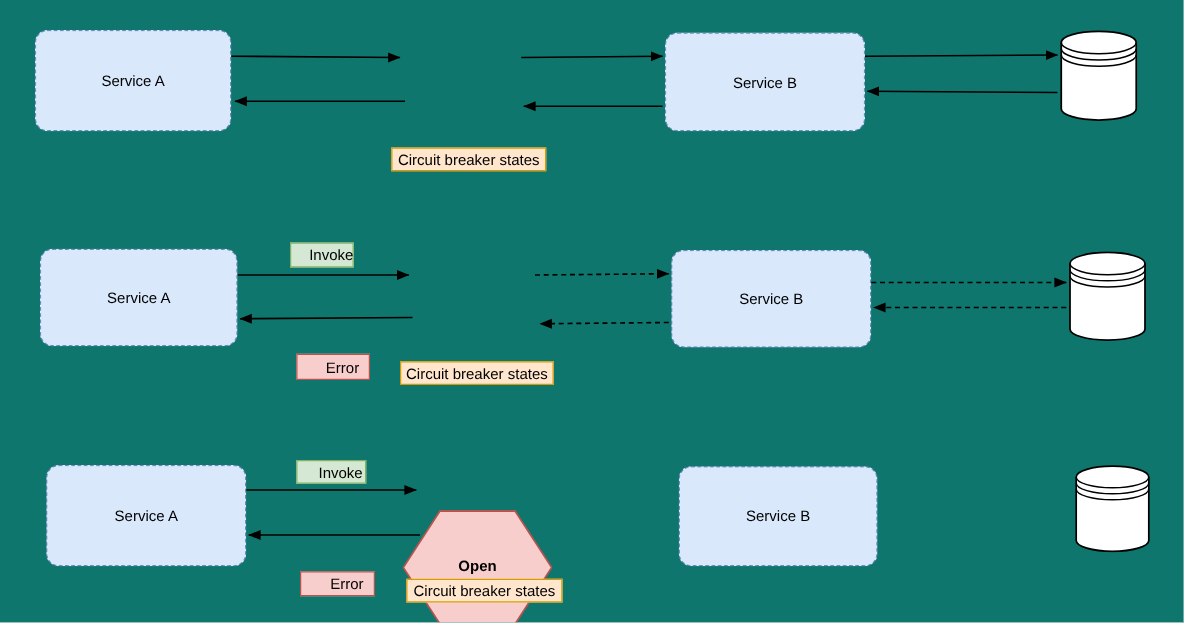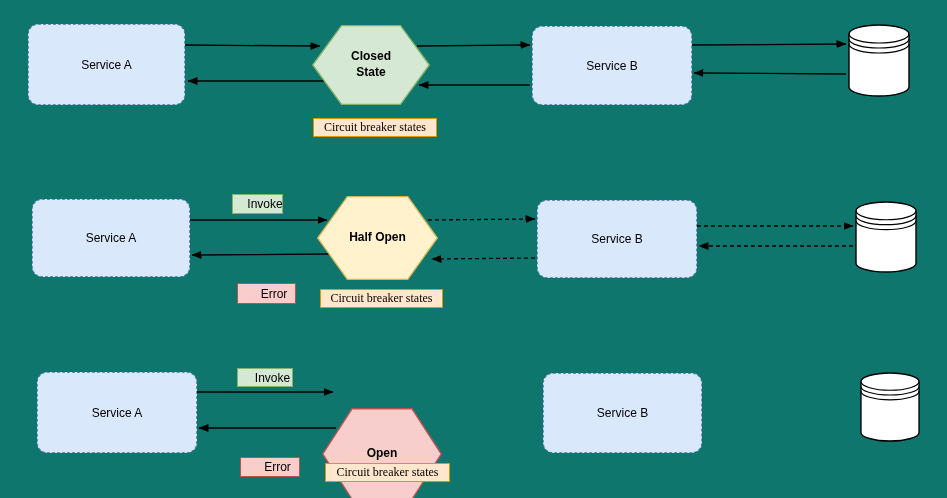--- a/index.html
+++ b/index.html
@@ -10,21 +10,21 @@
     display:flex;align-items:center;justify-content:center;font-size:12px;}
   .hex{position:absolute;}
   .hex>svg{display:block;width:100%;height:100%;}
   .hex-label{position:absolute;inset:0;display:flex;align-items:center;justify-content:center;
     font-weight:700;font-size:12px;text-align:center;white-space:pre-line;line-height:1.3;}
   .poly-closed{fill:var(--closed-fill,#d5e8d4);stroke:var(--closed-stroke,#82b366);stroke-width:1.3;}
   .poly-half-open{fill:var(--half-open-fill,#fff2cc);stroke:var(--half-open-stroke,#d6b656);stroke-width:1.3;}
   .poly-open{fill:var(--open-fill,#f8cecc);stroke:var(--open-stroke,#b85450);stroke-width:1.3;}
   .caption{position:absolute;box-sizing:border-box;background:var(--caption-fill,#ffe6cc);
     border:1px solid var(--caption-stroke,#d79b00);display:flex;align-items:center;justify-content:center;
-    font-size:12px;white-space:nowrap;font-family:Liberation Serif, serif;}
+    font-size:12px;white-space:nowrap;}
   .tag{position:absolute;box-sizing:border-box;display:flex;align-items:center;justify-content:center;font-size:12px;padding-left:15px;}
   .tag-invoke{background:var(--invoke-fill,#d5e8d4);border:1px solid var(--invoke-stroke,#82b366);}
   .tag-error{background:var(--error-fill,#f8cecc);border:1px solid var(--error-stroke,#b85450);margin-top:24px;}
   .db{position:absolute;}
   .db>svg{display:block;width:100%;height:100%;}
   .db-shape{fill:var(--db-fill,#ffffff);stroke:var(--db-stroke,#000000);stroke-width:1.4;}
   .db-line{fill:none;stroke:var(--db-stroke,#000000);stroke-width:1.2;}
   .arrows{position:absolute;left:0;top:0;pointer-events:none;}
   .arrow-line{stroke:var(--arrow-stroke,#000000);stroke-width:1.3;fill:none;}
   .arrow-dashed{stroke-dasharray:4 3;}
@@ -57,27 +57,20 @@
     <line x1="853" y1="246" x2="699" y2="246" class="arrow-line arrow-dashed" marker-end="url(#arrowhead)"></line>
 
     <line x1="197" y1="392" x2="333" y2="392" class="arrow-line" marker-end="url(#arrowhead)"></line>
     <line x1="336" y1="428" x2="199" y2="428" class="arrow-line" marker-end="url(#arrowhead)"></line>
   </svg>
 
   <div class="service-box" style="left:28px;top:24px;width:157px;height:81px;">
     <span>Service A</span>
   </div>
 
-  <div class="hex" style="left:312px;top:25px;width:118px;height:80px;">
-    <svg viewBox="0 0 118 80" preserveAspectRatio="none">
-      <polygon class="poly-closed" points="29.5,0.7 88.5,0.7 117.3,40 88.5,79.3 29.5,79.3 0.7,40"></polygon>
-    </svg>
-    <div class="hex-label">Closed
-State</div>
-  </div>
 
   <div class="caption" style="left:313px;top:118px;width:124px;height:19px;">Circuit breaker states</div>
 
   <div class="service-box" style="left:532px;top:26px;width:160px;height:79px;">
     <span>Service B</span>
   </div>
 
   <div class="db" style="left:848px;top:24px;width:62px;height:73px;">
     <svg viewBox="0 0 62 73" preserveAspectRatio="none">
       <path class="db-shape" d="M1,10 A30,9 0 0 1 61,10 L61,63 A30,9 0 0 1 1,63 Z"></path>
@@ -87,26 +80,20 @@
     </svg>
   </div>
 
   <div class="service-box" style="left:32px;top:199px;width:158px;height:78px;">
     <span>Service A</span>
   </div>
 
   <div class="tag tag-invoke" style="left:232px;top:194px;width:51px;height:20px;">Invoke</div>
   <div class="tag tag-error" style="left:237px;top:259px;width:59px;height:21px;">Error</div>
 
-  <div class="hex" style="left:317px;top:196px;width:121px;height:84px;">
-    <svg viewBox="0 0 121 84" preserveAspectRatio="none">
-      <polygon class="poly-half-open" points="30.3,0.7 90.8,0.7 120.3,42 90.8,83.3 30.3,83.3 0.7,42"></polygon>
-    </svg>
-    <div class="hex-label">Half Open</div>
-  </div>
 
   <div class="caption" style="left:320px;top:289px;width:123px;height:19px;">Circuit breaker states</div>
 
   <div class="service-box" style="left:537px;top:200px;width:160px;height:78px;">
     <span>Service B</span>
   </div>
 
   <div class="db" style="left:855px;top:201px;width:62px;height:72px;">
     <svg viewBox="0 0 62 73" preserveAspectRatio="none">
       <path class="db-shape" d="M1,10 A30,9 0 0 1 61,10 L61,63 A30,9 0 0 1 1,63 Z"></path>

